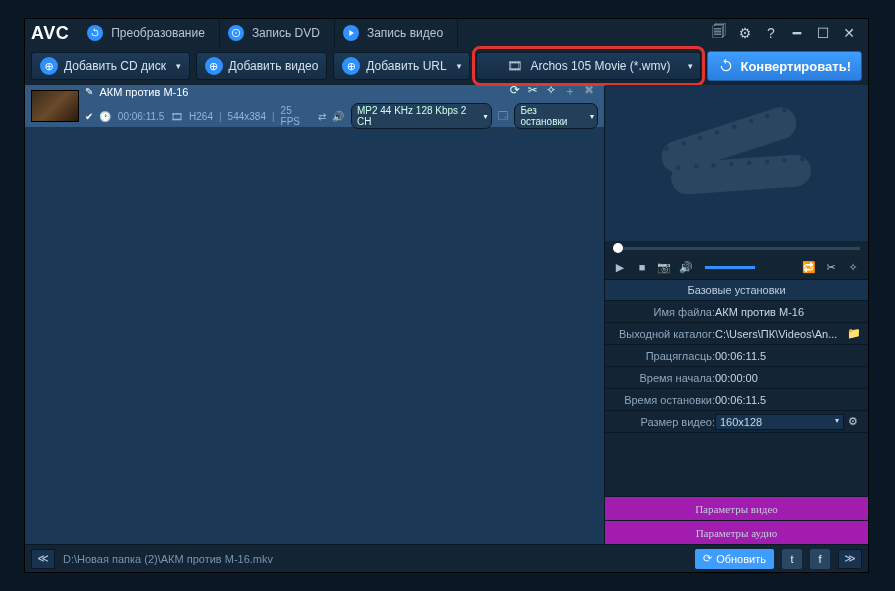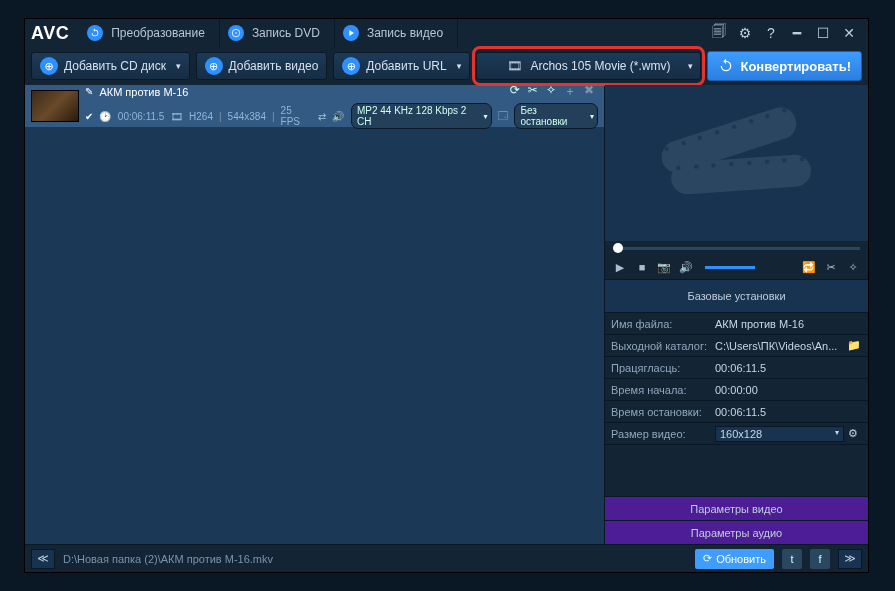--- a/index.html
+++ b/index.html
@@ -43,29 +43,29 @@
 .film .s1 { top: 10px; left: 6px; transform: rotate(-8deg); }
 .film .s2 { top: 46px; left: 12px; transform: rotate(6deg); }
 .film .holes { position: absolute; inset: 3px 6px; display: flex; justify-content: space-between; }
 .film .holes span { width: 4px; height: 4px; background: #1b3956; border-radius: 1px; }
 .seek { height: 14px; display: flex; align-items: center; padding: 0 8px; background: #132434; }
 .seek-track { flex: 1; height: 3px; background: #2a4661; position: relative; }
 .seek-handle { position: absolute; left: 0; top: -4px; width: 10px; height: 10px; border-radius: 50%; background: #fff; }
 .player-ctrls { height: 24px; display: flex; align-items: center; gap: 8px; padding: 0 8px; background: #132434; }
 .player-ctrls .pc { width: 14px; height: 14px; display: flex; align-items: center; justify-content: center; cursor: pointer; color: #a7bed4; font-size: 11px; }
 .vol { width: 50px; height: 3px; background: #2e91ff; margin: 0 4px; }
-.section-head { height: 34px; background: #18334f; border-top: 1px solid #0a1826; border-bottom: 1px solid #0a1826; display: flex; align-items: center; justify-content: center; font-size: 11px; }
+.section-head { height: 22px; background: #18334f; border-top: 1px solid #0a1826; border-bottom: 1px solid #0a1826; display: flex; align-items: center; justify-content: center; font-size: 11px; }
 .row { height: 22px; display: flex; align-items: center; border-bottom: 1px solid #0a1826; padding: 0 6px; font-size: 11px; }
-.row .k { width: 104px; color: #8fa7be; }
+.row .k { width: 104px; color: #8fa7be; text-align: right; }
 .row .v { flex: 1; color: #c8d6e5; }
 .row .folder { width: 16px; text-align: center; cursor: pointer; }
 .row select, .row .sel { background: #18334f; border: 1px solid #0a1826; color: #c8d6e5; font-size: 11px; padding: 1px 4px; flex: 1; cursor: pointer; position: relative; }
 .row .sel::after { content: "▾"; position: absolute; right: 4px; font-size: 8px; }
 .gear { width: 18px; text-align: center; cursor: pointer; }
-.sec-btn { height: 24px; background: #4c1d95; border-top: 1px solid #0a1826; display: flex; align-items: center; justify-content: center; font-size: 11px; cursor: pointer; }
+.sec-btn { height: 24px; background: #a21caf; border-top: 1px solid #0a1826; display: flex; align-items: center; justify-content: center; font-size: 11px; cursor: pointer; font-family: Liberation Serif, serif; }
 .right-fill { flex: 1; }
 .status { height: 28px; background: #132434; border-top: 1px solid #0a1826; display: flex; align-items: center; padding: 0 6px; gap: 8px; font-size: 11px; }
 .nav { width: 24px; height: 20px; display: flex; align-items: center; justify-content: center; background: #18334f; border: 1px solid #0a1826; cursor: pointer; }
 .path { color: #7a94ad; }
 .upd { height: 20px; padding: 0 8px; display: flex; align-items: center; gap: 4px; background: #3e9dff; color: #fff; border-radius: 2px; cursor: pointer; font-size: 11px; }
 .social { width: 20px; height: 20px; display: flex; align-items: center; justify-content: center; background: #2a4661; border-radius: 2px; cursor: pointer; color: #cfe; font-size: 11px; }
 .chev { font-size: 9px; }
 </style>
 </head>
 <body>

